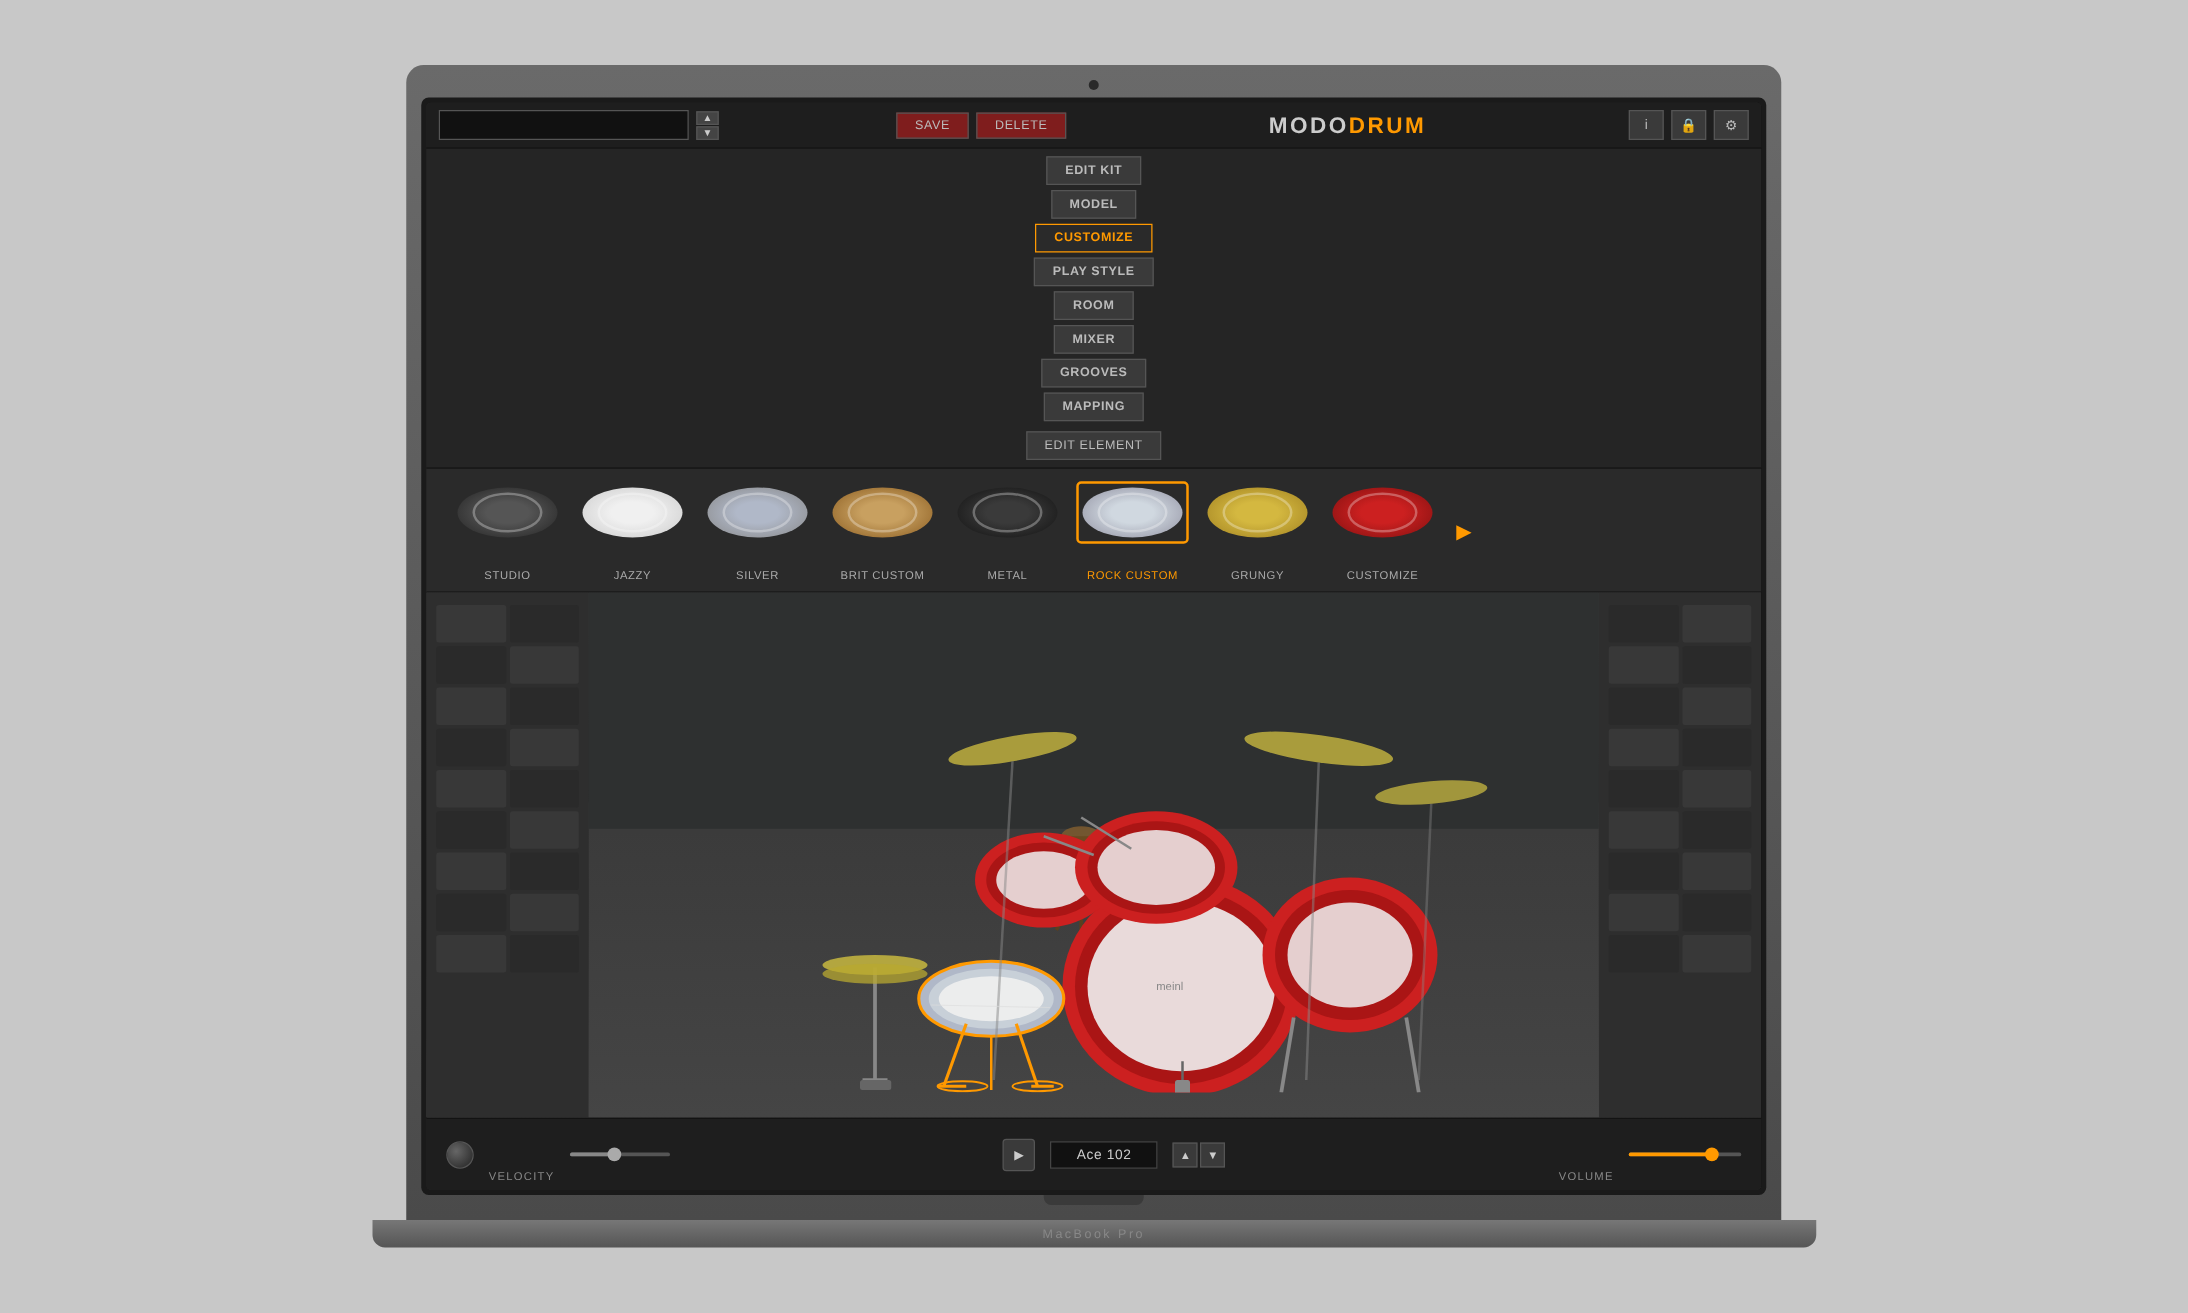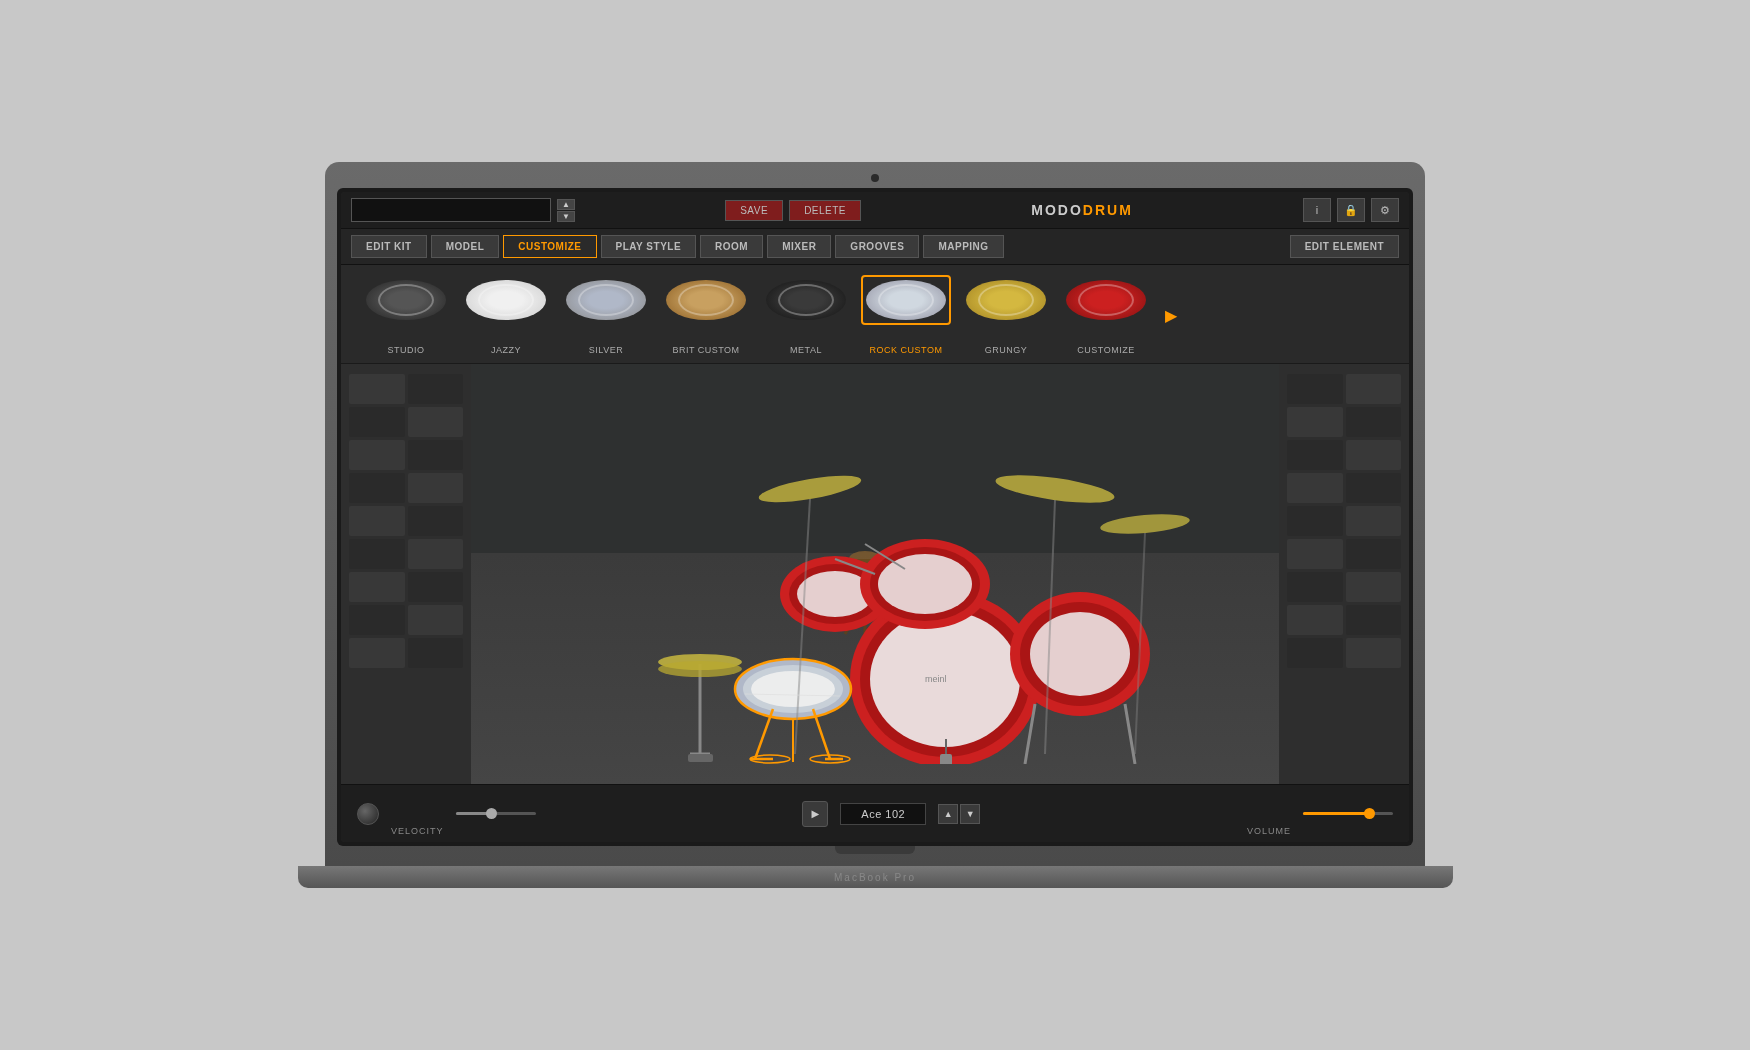--- a/index.html
+++ b/index.html
@@ -104,21 +104,21 @@
       border: 1px solid #555;
       color: #bbb;
       font-size: 10px;
       padding: 4px 14px;
       cursor: pointer;
       letter-spacing: 0.5px;
     }
 
     .app-logo {
       color: #ccc;
-      font-size: 14px;
+      font-size: 18px;
       font-weight: bold;
       letter-spacing: 2px;
       margin: 0 20px;
     }
 
     .app-logo span {
       color: #f90;
     }
 
     .header-icon-btn {
@@ -135,20 +135,21 @@
     }
 
     
     .nav-bar {
       background: #252525;
       display: flex;
       align-items: center;
       padding: 6px 10px;
       gap: 4px;
       border-bottom: 1px solid #111;
+      flex-direction: column;
     }
 
     .nav-btn {
       background: #3a3a3a;
       border: 1px solid #555;
       color: #bbb;
       font-size: 10px;
       padding: 5px 14px;
       cursor: pointer;
       letter-spacing: 0.5px;
@@ -164,21 +165,21 @@
     .nav-spacer { flex: 1; }
 
     .nav-edit-element-btn {
       background: #3a3a3a;
       border: 1px solid #555;
       color: #bbb;
       font-size: 10px;
       padding: 5px 14px;
       cursor: pointer;
       letter-spacing: 0.5px;
-      font-weight: bold;
+      font-weight: normal;
     }
 
     
     .snare-selector {
       background: #2a2a2a;
       display: flex;
       align-items: center;
       padding: 10px 20px 8px;
       gap: 10px;
       border-bottom: 1px solid #1a1a1a;

